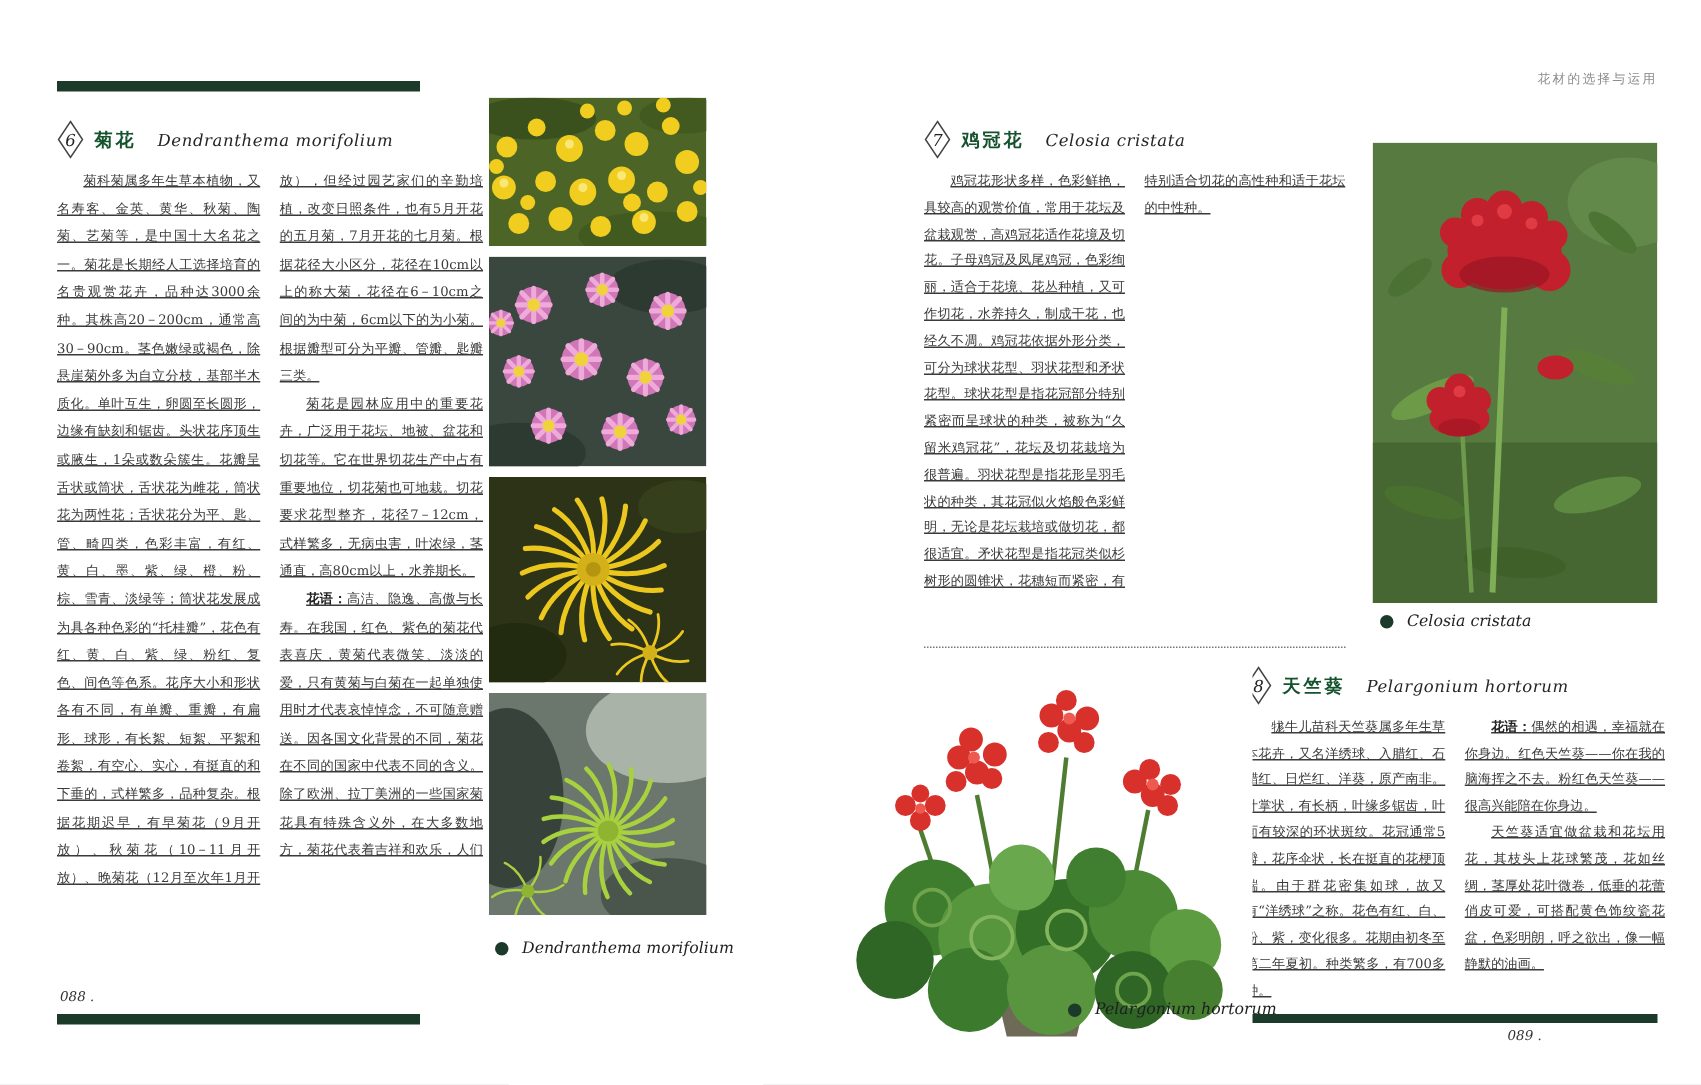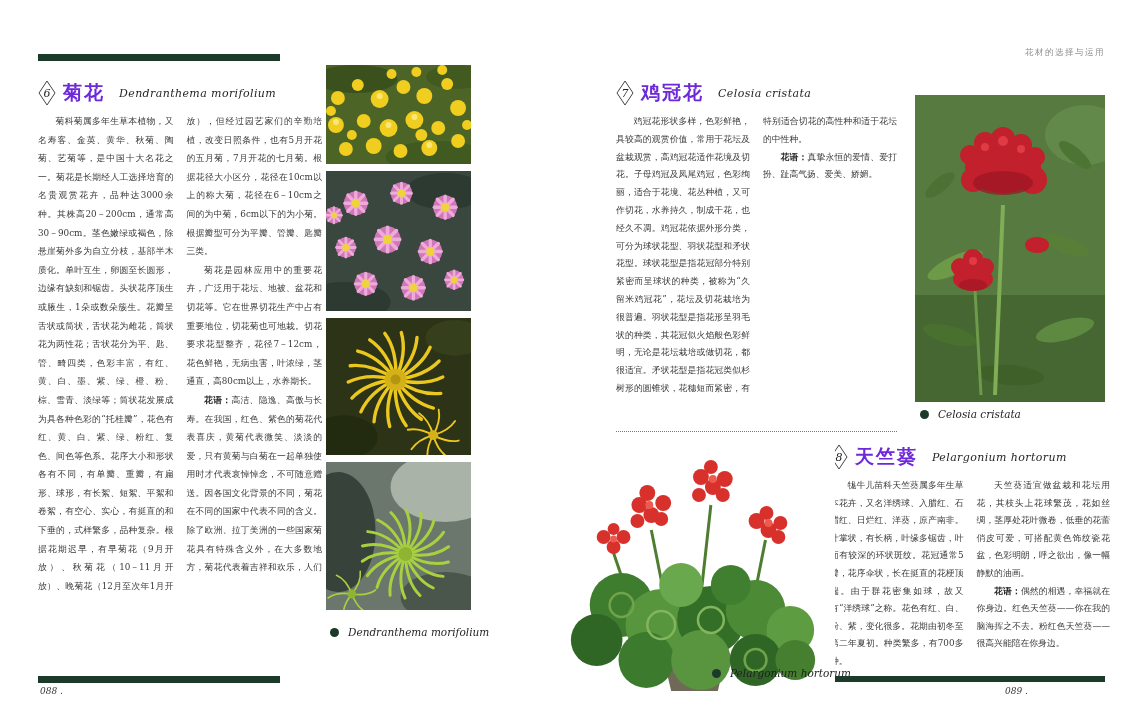--- a/index.html
+++ b/index.html
@@ -2,24 +2,24 @@
 <html><head>
 <meta charset="utf-8">
 <style>
   html,body{margin:0;padding:0;background:#e8e8e8;}
   .spread{position:relative;width:1134px;height:723px;background:#ffffff;overflow:hidden;
           font-family:"DejaVu Serif","Liberation Serif",serif;color:#3c3c3c;}
   .abs{position:absolute;}
   .rule{background:#1b3a2a;}
   .section-head{display:flex;align-items:center;}
   .badge{flex:0 0 auto;margin-right:7px;}
-  .cn-title{font-weight:bold;font-size:19px;letter-spacing:2px;color:#6d28d9;}
+  .cn-title{font-weight:bold;font-size:12px;letter-spacing:2px;color:#14532d;}
   .latin{font-style:italic;font-size:11px;color:#252525;margin-left:14px;letter-spacing:.4px;}
   .body-text{text-align:justify;color:#3a3a3a;}
-  .two-col{column-count:2;column-gap:13px;column-fill:auto;overflow:hidden;}
+  .two-col{column-count:2;column-gap:13px;column-fill:auto;overflow:hidden;text-decoration:underline;}
   .body-text p{margin:0;text-indent:2em;}
   .fl-label{font-weight:bold;color:#222;}
   .caption{display:flex;align-items:center;font-size:10.5px;font-style:italic;color:#1f1f1f;}
   .dot{width:9px;height:9px;border-radius:50%;background:#1b3a2a;margin-right:9px;flex:0 0 auto;}
   .pagenum{font-size:9px;font-style:italic;color:#333;}
   .running-head{font-size:8.5px;color:#8d8d8d;letter-spacing:1.5px;text-align:right;
                 font-family:"DejaVu Sans","Liberation Sans",sans-serif;}
   .dotted{border-top:1px dotted #777;height:0;}
   .photo{overflow:hidden;}
   .photo svg{display:block;width:100%;height:100%;}
@@ -38,21 +38,21 @@
     <svg class="badge" width="18" height="26" viewBox="0 0 18 26">
       <polygon points="9,1 17,13 9,25 1,13" fill="#fff" stroke="#444" stroke-width="1"></polygon>
       <text x="9" y="17" text-anchor="middle" font-size="11" font-style="italic" fill="#222">6</text>
     </svg>
     <span class="cn-title">菊花</span>
     <span class="latin">Dendranthema morifolium</span>
   </div>
 
   <div class="abs body-text two-col t-left" style="left:38px;top:112px;width:284px;height:484px;">
     <p>菊科菊属多年生草本植物，又名寿客、金英、黄华、秋菊、陶菊、艺菊等，是中国十大名花之一。菊花是长期经人工选择培育的名贵观赏花卉，品种达3000余种。其株高20－200cm，通常高30－90cm。茎色嫩绿或褐色，除悬崖菊外多为自立分枝，基部半木质化。单叶互生，卵圆至长圆形，边缘有缺刻和锯齿。头状花序顶生或腋生，1朵或数朵簇生。花瓣呈舌状或筒状，舌状花为雌花，筒状花为两性花；舌状花分为平、匙、管、畸四类，色彩丰富，有红、黄、白、墨、紫、绿、橙、粉、棕、雪青、淡绿等；筒状花发展成为具各种色彩的“托桂瓣”，花色有红、黄、白、紫、绿、粉红、复色、间色等色系。花序大小和形状各有不同，有单瓣、重瓣，有扁形、球形，有长絮、短絮、平絮和卷絮，有空心、实心，有挺直的和下垂的，式样繁多，品种复杂。根据花期迟早，有早菊花（9月开放）、秋菊花（10－11月开放）、晚菊花（12月至次年1月开放），但经过园艺家们的辛勤培植，改变日照条件，也有5月开花的五月菊，7月开花的七月菊。根据花径大小区分，花径在10cm以上的称大菊，花径在6－10cm之间的为中菊，6cm以下的为小菊。根据瓣型可分为平瓣、管瓣、匙瓣三类。</p>
-    <p>菊花是园林应用中的重要花卉，广泛用于花坛、地被、盆花和切花等。它在世界切花生产中占有重要地位，切花菊也可地栽。切花要求花型整齐，花径7－12cm，花色鲜艳，无病虫害，叶浓绿，茎通直，高80cm以上，水养期长。</p>
+    <p>菊花是园林应用中的重要花卉，广泛用于花坛、地被、盆花和切花等。它在世界切花生产中占有重要地位，切花菊也可地栽。切花要求花型整齐，花径7－12cm，式样繁多，无病虫害，叶浓绿，茎通直，高80cm以上，水养期长。</p>
     <p><b class="fl-label">花语：</b><span>高洁、隐逸、高傲与长寿。在我国，红色、紫色的菊花代表喜庆，黄菊代表微笑、淡淡的爱，只有黄菊与白菊在一起单独使用时才代表哀悼悼念，不可随意赠送。因各国文化背景的不同，菊花在不同的国家中代表不同的含义。除了欧洲、拉丁美洲的一些国家菊花具有特殊含义外，在大多数地方，菊花代表着吉祥和欢乐，人们居家插花、赠送亲友，甚至在婚礼上都可以选择菊花。</span></p>
   </div>
 
   <div class="abs photo" style="left:326px;top:65px;width:145px;height:99px;">
     <svg viewBox="0 0 146 99" preserveAspectRatio="none">
       <rect width="146" height="99" fill="#4c6526"></rect>
       <ellipse cx="30" cy="14" rx="42" ry="14" fill="#3a511d"></ellipse>
       <ellipse cx="112" cy="92" rx="52" ry="16" fill="#405a20"></ellipse>
       <ellipse cx="131" cy="12" rx="30" ry="12" fill="#42591f"></ellipse>
       <g fill="#f0cd1e">
@@ -206,36 +206,35 @@
       </g>
     </svg>
   </div>
 
   <div class="abs caption" style="left:330px;top:626px;width:220px;">
     <span class="dot"></span>
     <span>Dendranthema morifolium</span>
   </div>
 
   <div class="abs rule" style="left:38px;top:676px;width:242px;height:7px;"></div>
-  <div class="abs pagenum" style="left:40px;top:686px;">088 .</div>
+  <div class="abs pagenum" style="left:40px;top:660px;">088 .</div>
 
   <div class="abs running-head" style="left:955px;top:31px;width:150px;margin-top:16px;">花材的选择与运用</div>
 
   <div class="abs section-head" style="left:616px;top:79px;width:282px;height:28px;">
     <svg class="badge" width="18" height="26" viewBox="0 0 18 26">
       <polygon points="9,1 17,13 9,25 1,13" fill="#fff" stroke="#444" stroke-width="1"></polygon>
       <text x="9" y="17" text-anchor="middle" font-size="11" font-style="italic" fill="#222">7</text>
     </svg>
     <span class="cn-title">鸡冠花</span>
     <span class="latin">Celosia cristata</span>
   </div>
 
   <div class="abs body-text two-col t-cel" style="left:616px;top:113px;width:281px;height:312px;">
     <p>鸡冠花形状多样，色彩鲜艳，具较高的观赏价值，常用于花坛及盆栽观赏，高鸡冠花适作花境及切花。子母鸡冠及凤尾鸡冠，色彩绚丽，适合于花境、花丛种植，又可作切花，水养持久，制成干花，也经久不凋。鸡冠花依据外形分类，可分为球状花型、羽状花型和矛状花型。球状花型是指花冠部分特别紧密而呈球状的种类，被称为“久留米鸡冠花”，花坛及切花栽培为很普遍。羽状花型是指花形呈羽毛状的种类，其花冠似火焰般色彩鲜明，无论是花坛栽培或做切花，都很适宜。矛状花型是指花冠类似杉树形的圆锥状，花穗短而紧密，有特别适合切花的高性种和适于花坛的中性种。</p>
-    <p><b class="fl-label">花语：</b><span>真挚永恒的爱情、爱打扮、趾高气扬、爱美、娇媚。</span></p>
   </div>
 
   <div class="abs dotted" style="left:616px;top:431px;width:281px;"></div>
 
   <div class="abs photo" style="left:915px;top:95px;width:190px;height:307px;">
     <svg viewBox="0 0 190 307" preserveAspectRatio="none">
       <rect width="190" height="307" fill="#567a40"></rect>
       <rect y="200" width="190" height="107" fill="#466632"></rect>
       <ellipse cx="170" cy="40" rx="40" ry="30" fill="#62884a"></ellipse>
       <ellipse cx="40" cy="170" rx="30" ry="9" fill="#6d9a47" transform="rotate(-25 40 170)"></ellipse>
@@ -282,22 +281,22 @@
     <svg class="badge" width="18" height="26" viewBox="0 0 18 26">
       <polygon points="9,1 17,13 9,25 1,13" fill="#fff" stroke="#444" stroke-width="1"></polygon>
       <text x="9" y="17" text-anchor="middle" font-size="11" font-style="italic" fill="#222">8</text>
     </svg>
     <span class="cn-title">天竺葵</span>
     <span class="latin">Pelargonium hortorum</span>
   </div>
 
   <div class="abs body-text two-col t-ger" style="left:830px;top:477px;width:280px;height:196px;">
     <p>牻牛儿苗科天竺葵属多年生草本花卉，又名洋绣球、入腊红、石腊红、日烂红、洋葵，原产南非。叶掌状，有长柄，叶缘多锯齿，叶面有较深的环状斑纹。花冠通常5瓣，花序伞状，长在挺直的花梗顶端。由于群花密集如球，故又有“洋绣球”之称。花色有红、白、粉、紫，变化很多。花期由初冬至第二年夏初。种类繁多，有700多种。</p>
+    <p><b class="fl-label">花语：</b><span>偶然的相遇，幸福就在你身边。红色天竺葵——你在我的脑海挥之不去。粉红色天竺葵——很高兴能陪在你身边。</span></p>
     <p>天竺葵适宜做盆栽和花坛用花，其枝头上花球繁茂，花如丝绸，茎厚处花叶微卷，低垂的花蕾俏皮可爱，可搭配黄色饰纹瓷花盆，色彩明朗，呼之欲出，像一幅静默的油画。</p>
-    <p><b class="fl-label">花语：</b><span>偶然的相遇，幸福就在你身边。红色天竺葵——你在我的脑海挥之不去。粉红色天竺葵——很高兴能陪在你身边。</span></p>
   </div>
 
   <div class="abs photo" style="left:552px;top:435px;width:283px;height:258px;background:#fff;">
     <svg viewBox="0 0 285 258" preserveAspectRatio="none">
       <g stroke="#4e7d32" stroke-width="3" fill="none">
         <line x1="100" y1="95" x2="115" y2="170"></line>
         <line x1="160" y1="70" x2="150" y2="160"></line>
         <line x1="215" y1="105" x2="200" y2="180"></line>
         <line x1="62" y1="118" x2="85" y2="185"></line>
       </g>

